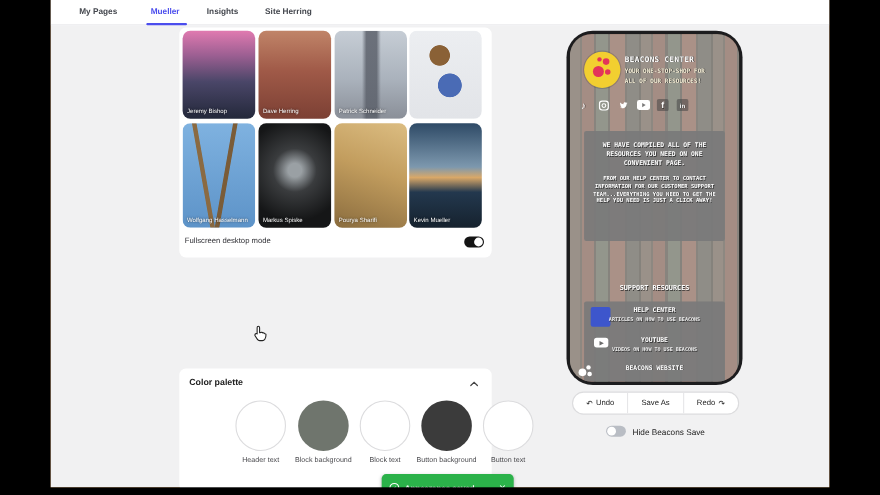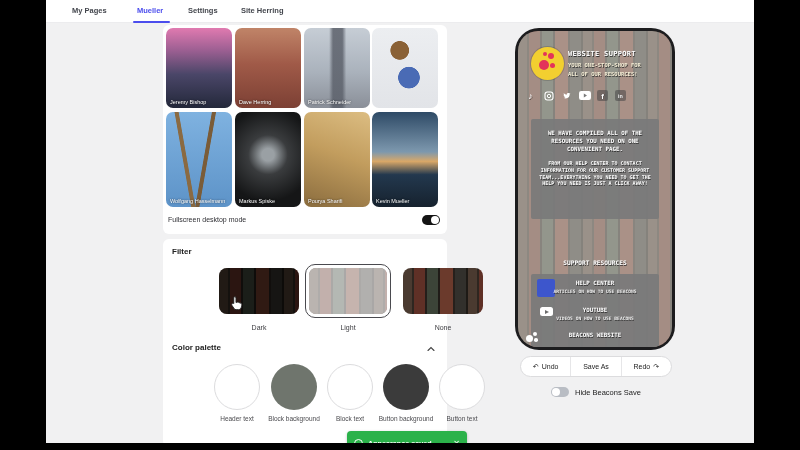--- a/index.html
+++ b/index.html
@@ -109,21 +109,21 @@
 </style>
 </head>
 <body>
 
 <div class="stage">
   <div class="content">
 
     <div class="navbar">
       <div class="tab" style="left:26px">My Pages</div>
       <div class="tab active" style="left:91px">Mueller</div>
-      <div class="tab" style="left:142px">Settings</div>
+      <div class="tab" style="left:142px">Insights</div>
       <div class="tab" style="left:195px">Site Herring</div>
       <div class="tab-underline"></div>
     </div>
 
     <div class="card card1">
       <div class="photo r1 c1 p1">
           <span class="credit">Jeremy Bishop</span>
         </div>
       <div class="photo r1 c2 p2">
           <span class="credit">Dave Herring</span>
@@ -147,35 +147,20 @@
           <span class="credit">Kevin Mueller</span>
         </div>
       <div class="row-toggle">
         <span class="lbl">Fullscreen desktop mode</span>
         <span class="switch on sw-fs">
             <span class="knob"></span>
           </span>
       </div>
     </div>
 
-    <div class="card card2">
-      <div class="sec-title" style="top:8px">Filter</div>
-      <div class="fopt dark books" style="left:56px">
-          <span class="ovl"></span>
-        </div>
-      <div class="fsel" style="left:142px">
-        <div class="fimg books">
-            <span class="ovl" style="position:absolute;inset:0;background:rgba(255,255,255,.62)"></span>
-          </div>
-      </div>
-      <div class="fopt books" style="left:240px"></div>
-      <div class="flbl" style="left:56px">Dark</div>
-      <div class="flbl" style="left:145px">Light</div>
-      <div class="flbl" style="left:240px">None</div>
-    </div>
 
     <div class="card card3">
       <div class="sec-title" style="top:8px">Color palette</div>
       <div class="chev">
         <svg width="8" height="8" viewBox="0 0 8 8">
             <path d="M1 5.5 L4 2.5 L7 5.5" fill="none" stroke="#444" stroke-width="1.1" stroke-linecap="round"></path>
           </svg>
       </div>
       <div class="swatch white" style="left:51px;background:#ffffff"></div>
       <div class="swatch" style="left:108px;background:#6f756d"></div>
@@ -192,21 +177,21 @@
 
   <div class="phone">
     <div class="screen books">
       <div class="wash"></div>
       <div class="avatar">
         <span class="dot" style="left:8px;top:13px;width:10px;height:10px"></span>
         <span class="dot" style="left:17px;top:6px;width:6px;height:6px"></span>
         <span class="dot" style="left:19px;top:16px;width:5px;height:5px"></span>
         <span class="dot" style="left:12px;top:5px;width:4px;height:4px"></span>
       </div>
-      <div class="ph-title px">WEBSITE SUPPORT</div>
+      <div class="ph-title px">BEACONS CENTER</div>
       <div class="ph-tag1 px">YOUR ONE-STOP-SHOP FOR</div>
       <div class="ph-tag2 px">ALL OF OUR RESOURCES!</div>
       <div class="socials">
         <span class="sicon">♪</span>
         <span class="sicon">
             <svg width="10" height="10" viewBox="0 0 10 10">
               <rect x="1" y="1" width="8" height="8" rx="2.4" fill="none" stroke="#fff" stroke-width="1.1"></rect>
               <circle cx="5" cy="5" r="1.7" fill="none" stroke="#fff" stroke-width="1"></circle>
             </svg>
           </span>

